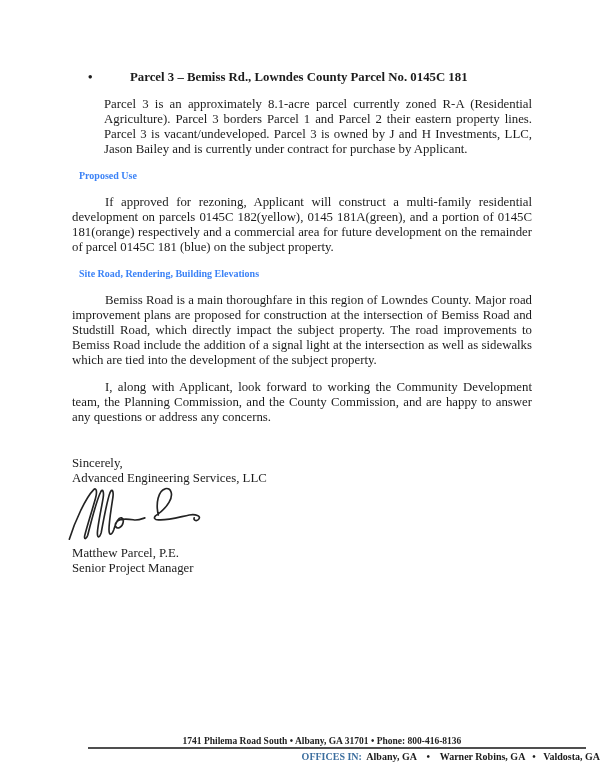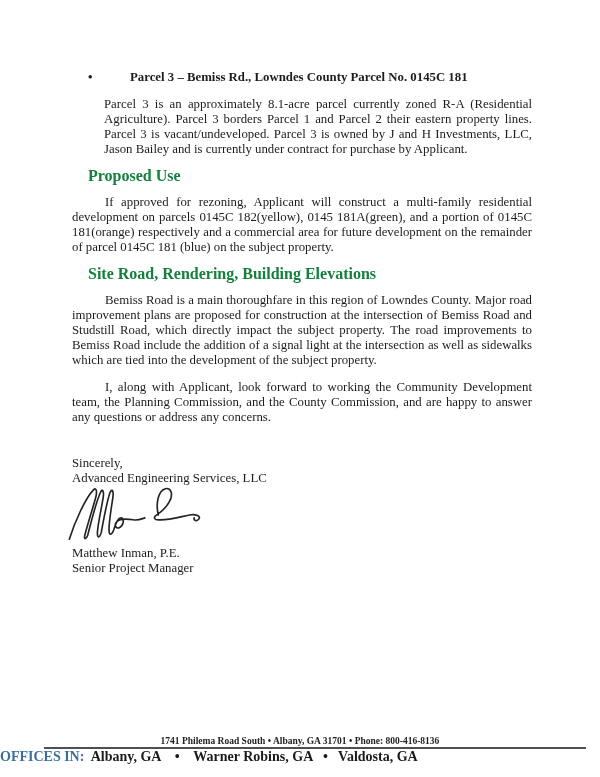--- a/index.html
+++ b/index.html
@@ -37,55 +37,56 @@
     margin-left: 25px;
   }
   .para {
     margin: 12px 0 0 0;
     text-align: justify;
   }
   .para.inset { margin-left: 32px; }
   .para.first-indent { text-indent: 33px; }
   .para.tight { }
   h3.section-heading {
-    font-size: 16px;
+    font-size: 10px;
     line-height: 15px;
     font-weight: bold;
-    margin: 11px 0 0 16px;
-    color: #15803d;
+    margin: 11px 0 0 7px;
+    color: #3b82f6;
   }
   .closing { margin-top: 31px; }
   .closing div { margin: 0; }
   .signature-wrap {
     margin: -2px 0 0 -8px;
     height: 60px;
   }
   .signer-name { margin-top: 2px; }
   .footer {
     position: absolute;
     left: 0;
     right: 0;
     top: 735px;
     font-weight: bold;
+    padding-left: 44px;
   }
   .footer-address {
     text-align: center;
     font-size: 9.5px;
     line-height: 12px;
     color: #222222;
   }
   .footer-rule {
     height: 2px;
     margin: 0 14px 0 44px;
     background: #4f4f4f;
   }
   .footer-offices {
     margin-top: 1px;
-    text-align: left;
-    font-size: 14px;
+    text-align: right;
+    font-size: 10px;
     line-height: 13px;
     color: #1a1a1a;
   }
   .footer-offices span { white-space: pre; }
   .offices-label { color: #3c6e9e; }
   svg.sig { display: block; }
 </style>
 </head>
 <body>
 
@@ -121,21 +122,21 @@
                    C 51 40, 54 34, 57 35 C 60 36, 59 43, 55 45 C 51 47, 49 42, 52 39
                    C 56 35, 63 36, 69 37 C 74 38, 78 36, 81 35"></path>
           <path d="M 95 32 C 92 20, 95 7, 102 5 C 108 3, 111 11, 106 19
                    C 102 26, 95 31, 92 33 C 90 35, 91 37, 95 37
                    C 104 38, 117 34, 127 32 C 134 31, 139 33, 137 36
                    C 135 39, 131 38, 132 35"></path>
         </g>
       </svg>
     </div>
 
-    <div class="signer-name">Matthew Inman, P.E.</div>
+    <div class="signer-name">Matthew Parcel, P.E.</div>
     <div>Senior Project Manager</div>
   </div>
 
   <div class="footer">
     <div class="footer-address">1741 Philema Road South • Albany, GA 31701 • Phone: 800-416-8136</div>
     <div class="footer-rule"></div>
     <div class="footer-offices">
       <span class="offices-label">OFFICES IN:</span><span>  </span><span>Albany, GA    •    Warner Robins, GA   •   Valdosta, GA</span>
     </div>
   </div>

